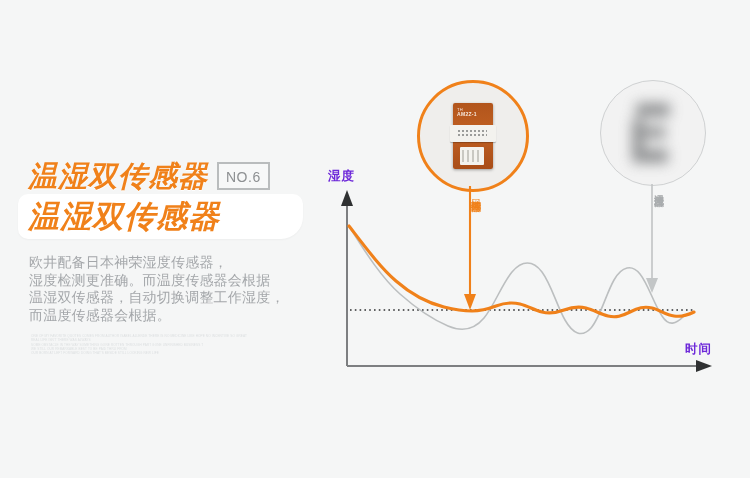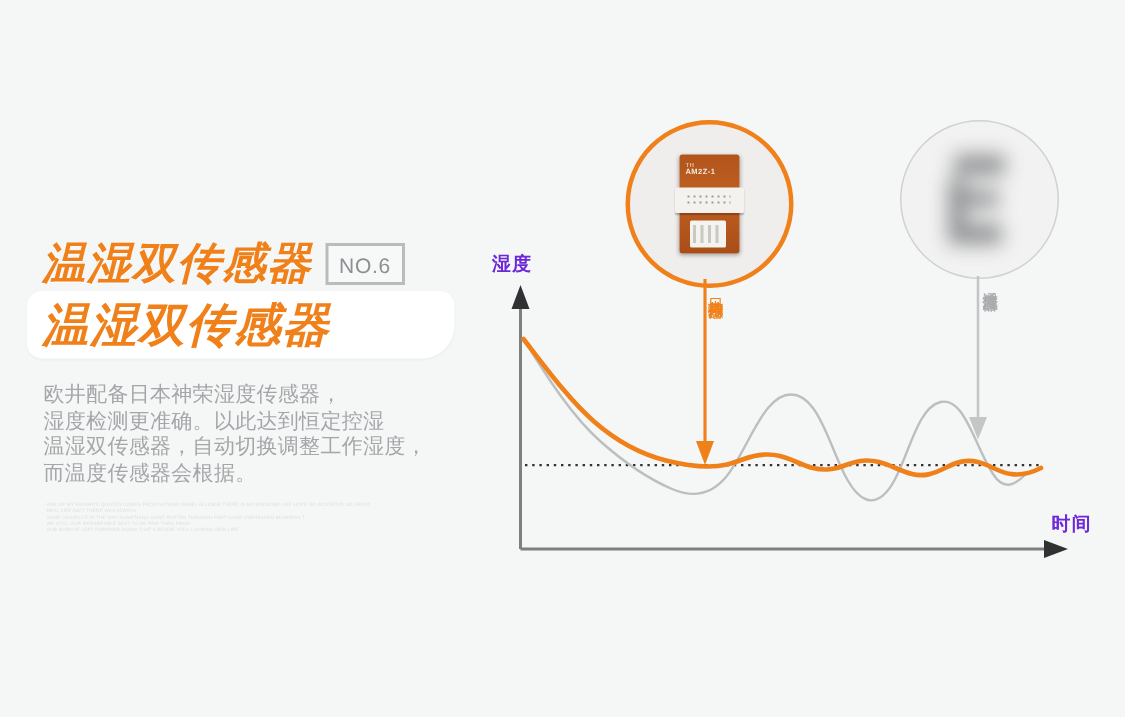--- a/index.html
+++ b/index.html
@@ -214,21 +214,21 @@
   .chart svg { display: block; }
   .axis-label {
     position: absolute;
     font-size: 12.5px;
     color: #6d28d9;
     font-weight: bold;
     letter-spacing: 1px;
     white-space: nowrap;
   }
   .axis-label.y { left: 6px;  top: 8px; }
-  .axis-label.x { left: 360px; top: 181px; padding-left: 19px; }
+  .axis-label.x { left: 344px; top: 181px; padding-left: 19px; }
 
   .vlabel {
     position: absolute;
     font-size: 10.5px;
     line-height: 11.5px;
     letter-spacing: .5px;
     writing-mode: vertical-rl;
     text-orientation: upright;
     white-space: nowrap;
   }
@@ -245,21 +245,21 @@
       <span class="headline-main">温湿双传感器</span>
       <span class="badge-no">NO.6</span>
     </div>
   </div>
 
   <div class="headline-pill"></div>
   <div class="headline-sub">温湿双传感器</div>
 
   <div class="body-copy">
     <div>欧井配备日本神荣湿度传感器，</div>
-    <div>湿度检测更准确。以此达到恒定控湿</div>
+    <div>湿度检测更准确。而温度传感器会根据</div>
     <div>温湿双传感器，自动切换调整工作湿度，</div>
     <div>而温度传感器会根据。</div>
   </div>
 
   <div class="micro-copy">
     <div>ONE OF MY FAVORITE QUOTES COMES FROM AUTHOR ISABEL ALLENDE THERE IS NO MEDICINE LIKE HOPE NO INCENTIVE SO GREAT</div>
     <div>REAL LIFE ISN'T THERE WAS ALWAYS</div>
     <div>SOME OBSTACLE IN THE WAY SOMETHING GONE ROTTEN THROUGH PART GONE UNFINISHED BUSINESS T</div>
     <div>WE STILL OUR REMARKABLE BEST TO BE PAID THRU FROM</div>
     <div>OUR BORN AT LEFT FORWARD DOING THAT'S BESIDE STILL LOOKING NEW LIFE</div>

